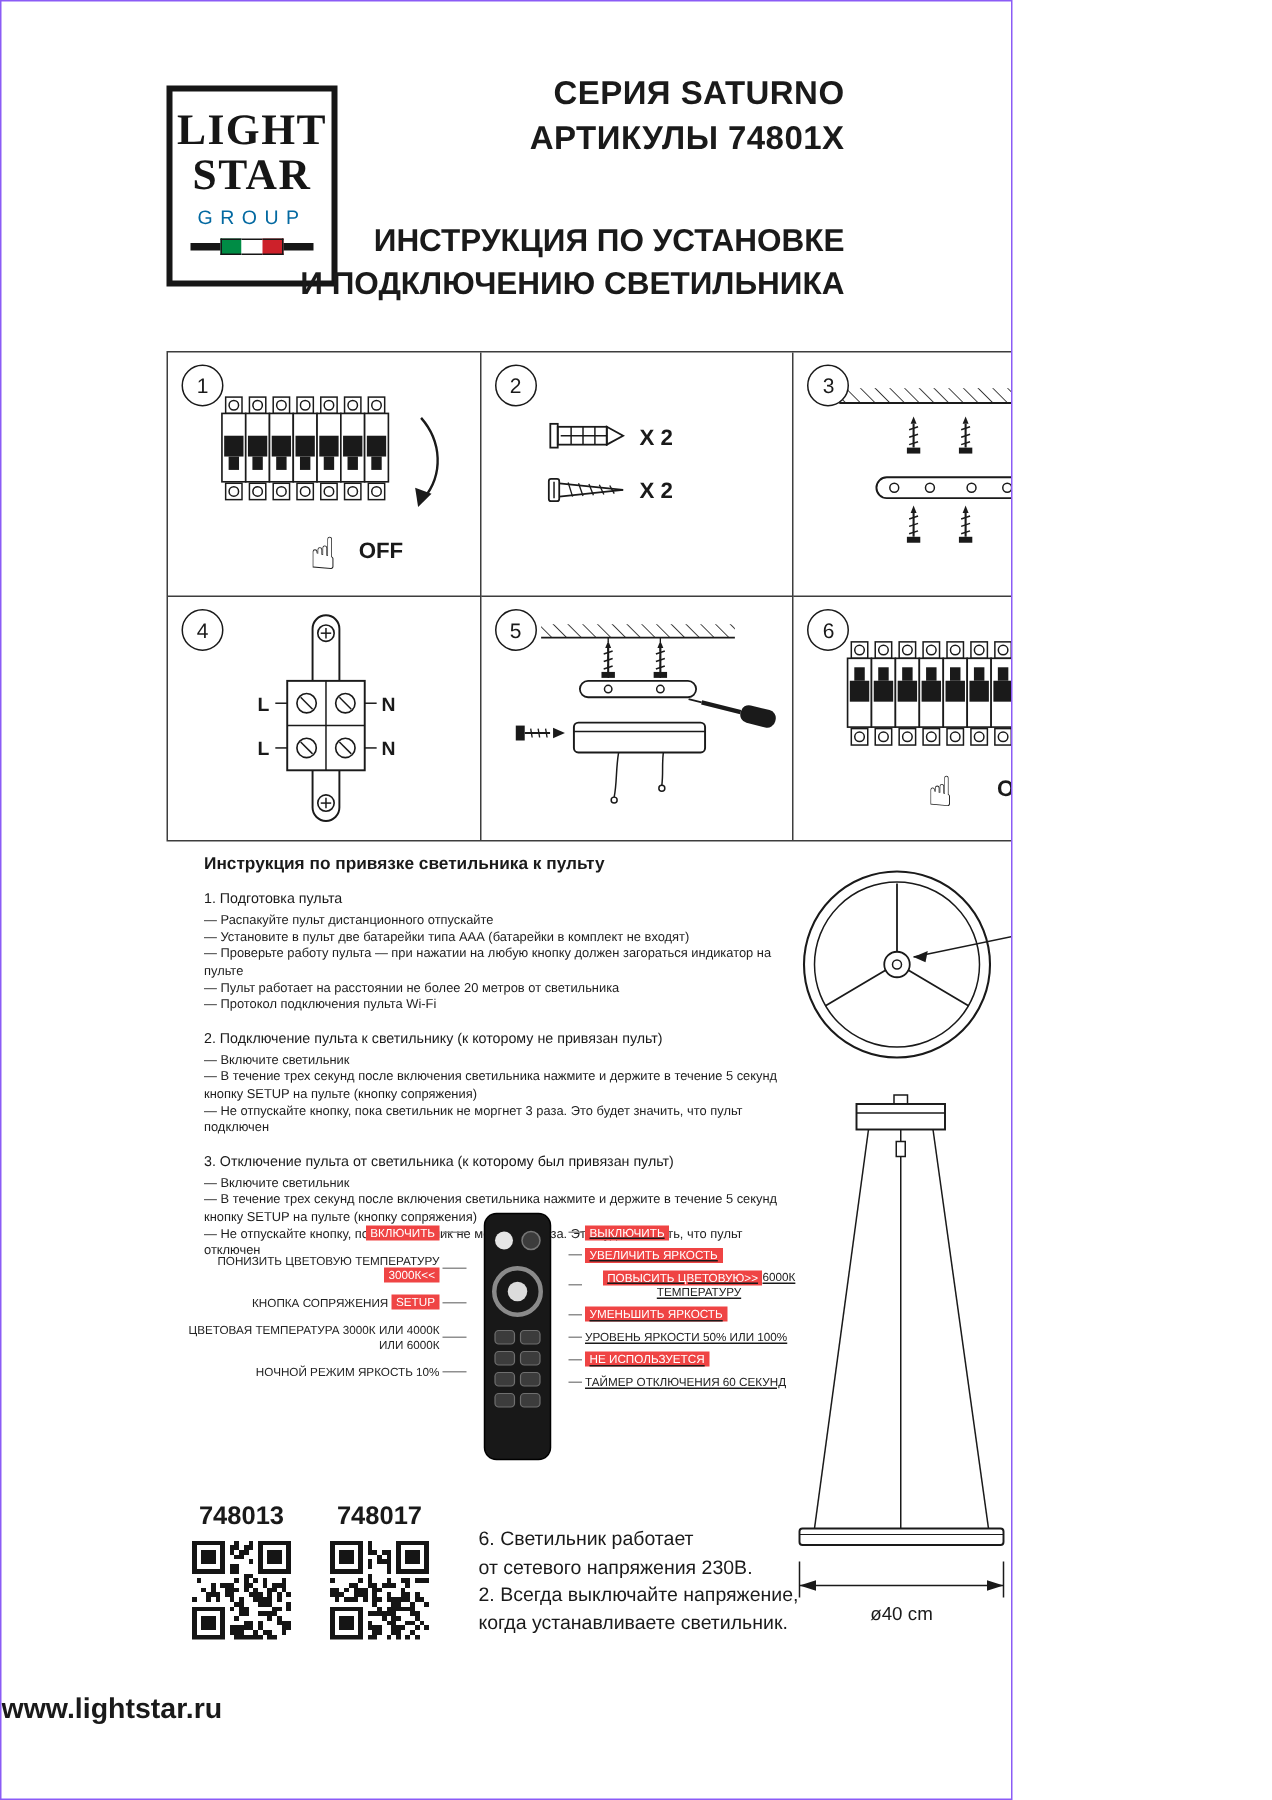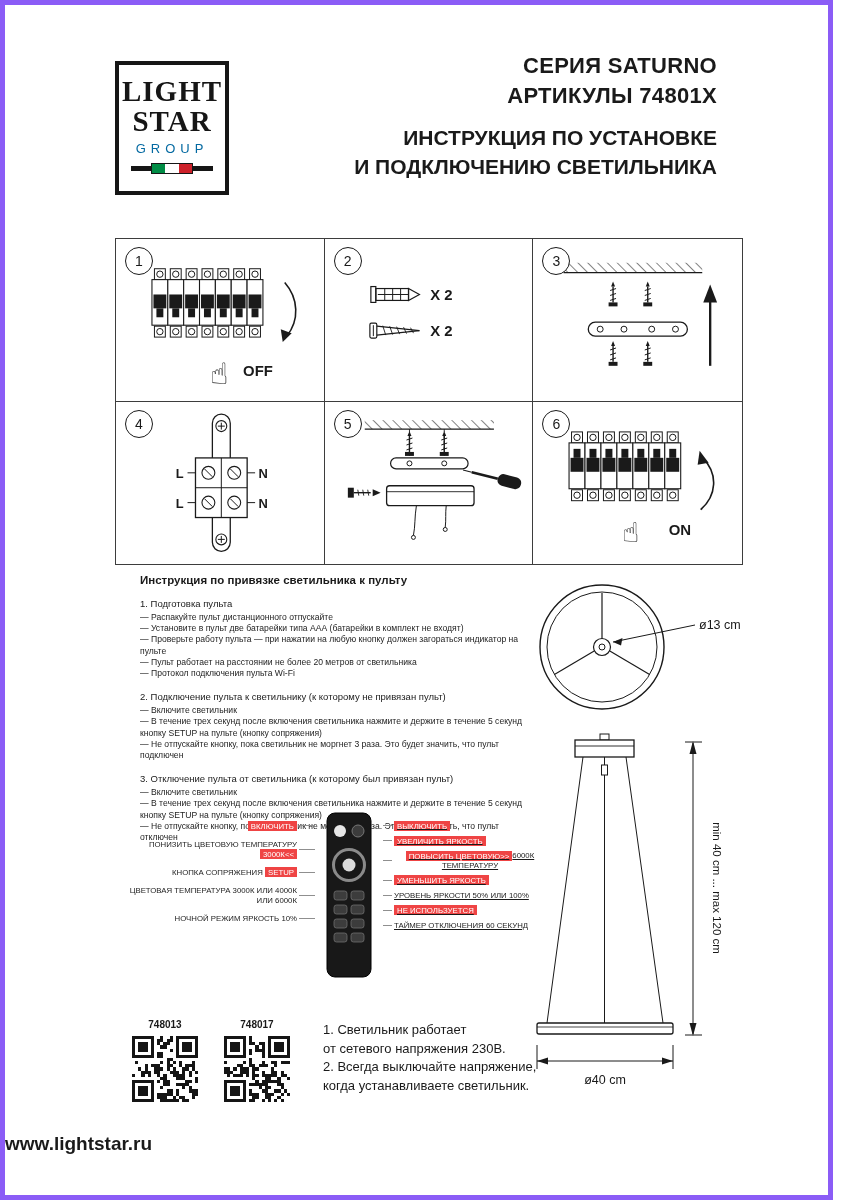--- a/index.html
+++ b/index.html
@@ -1,36 +1,36 @@
 <!DOCTYPE html>
 <html><head>
 <meta charset="utf-8">
 <style>
   * { margin:0; padding:0; box-sizing:border-box; }
   html,body { background:#ffffff; }
   .page {
-    position:relative; width:833px; height:1200px; background:#fff;
+    position:relative; width:675px; height:1200px; background:#fff;
     font-family:"Liberation Sans", sans-serif; color:#1a1a1a;
-    overflow:hidden; border:5px solid #8b5cf6;
+    overflow:hidden; border:1px solid #8b5cf6;
   }
   
   .logo-box { position:absolute; left:110px; top:56px; width:114px; height:134px;
     border:4px solid #161616; display:flex; flex-direction:column; align-items:center; padding-top:11px; }
   .logo-word { font-family:"Liberation Serif", serif; font-weight:700; font-size:29px; line-height:30px; letter-spacing:1px; color:#161616; }
   .logo-group { font-size:13px; letter-spacing:5px; margin-top:5px; color:#0369a1; }
   .logo-flag { display:flex; align-items:center; width:82px; margin-top:7px; }
   .logo-flag .bar { height:5px; background:#161616; flex:1; }
   .logo-flag .f { width:14px; height:11px; border-top:1px solid #161616; border-bottom:1px solid #161616; }
   .f.green { background:#008c45; border-left:1px solid #161616; }
   .f.white { background:#ffffff; }
   .f.red { background:#cd212a; border-right:1px solid #161616; }
   
   .hdr { position:absolute; right:111px; top:46px; text-align:right; }
   .hdr-series { font-size:22px; font-weight:700; line-height:30px; letter-spacing:.3px; }
-  .hdr-title { font-size:21px; font-weight:700; line-height:29px; margin-top:12px; }
+  .hdr-title { font-size:21px; font-weight:700; line-height:29px; margin-top:39px; }
   
   .grid { position:absolute; left:110px; top:233px; width:628px; height:327px;
     display:grid; grid-template-columns:1fr 1fr 1fr; grid-template-rows:1fr 1fr; border:1.2px solid #3d3d3d; }
   .cell { position:relative; border-right:1px solid #3d3d3d; border-bottom:1px solid #3d3d3d; }
   .cell:nth-child(3n) { border-right:none; }
   .cell:nth-child(n+4) { border-bottom:none; }
   .cell svg { position:absolute; inset:0; width:100%; height:100%; }
   .step-num { position:absolute; left:9px; top:8px; width:28px; height:28px; border:1.4px solid #1a1a1a;
     border-radius:50%; display:flex; align-items:center; justify-content:center; font-size:14px; background:#fff; }
   svg text { font-family:"Liberation Sans", sans-serif; fill:#1a1a1a; }
@@ -49,21 +49,21 @@
   .remote-col.left  .remote-text { text-align:right; max-width:168px; }
   .remote-col.right .remote-text { text-align:center; max-width:152px;text-decoration:underline; }
   .remote-line { width:16px; border-top:1px solid #8f8f8f; margin:0 2px; flex:0 0 auto; }
   .remote-col.right .remote-line { width:9px; }
   .seg { color:#222; }
   .seg.dark { background:#ef4444; color:#fff; padding:0.5px 3px; }
   .remote-svg { width:64px; height:178px; flex:0 0 64px; }
   
   .qr-area { position:absolute; left:127px; top:1000px; display:flex; gap:26px; }
   .qr-block { display:flex; flex-direction:column; align-items:center; gap:6px; }
-  .qr-label { font-size:10px; font-weight:700;margin-top:14px; }
+  .qr-label { font-size:17px; font-weight:700; }
   .qr-svg { width:66px; height:66px; shape-rendering:crispEdges; }
   .notes { position:absolute; left:318px; top:1016px; font-size:13px; line-height:18.5px; }
   
   .lamp-top  { position:absolute; left:512px; top:570px; width:236px; height:148px; }
   .lamp-side { position:absolute; left:512px; top:722px; width:250px; height:368px; }
   
   .footer { position:absolute; left:0; top:1128px; width:100%; font-size:19px; font-weight:700; }
 </style>
 </head>
 <body>
@@ -718,21 +718,21 @@
           <rect x="0" y="42" width="21" height="3" fill="#151515"></rect>
           <rect x="0" y="60" width="21" height="3" fill="#151515"></rect>
           <rect x="0" y="45" width="3" height="15" fill="#151515"></rect>
           <rect x="18" y="45" width="3" height="15" fill="#151515"></rect>
           <rect x="6" y="48" width="9" height="9" fill="#151515"></rect>
         </svg>
     </div>
   </div>
 
   <div class="notes">
-    <div>1. Светильник работает</div>
+    <div>6. Светильник работает</div>
     <div>от сетевого напряжения 230В.</div>
     <div>2. Всегда выключайте напряжение,</div>
     <div>когда устанавливаете светильник.</div>
   </div>
 
   <svg class="lamp-top" viewBox="0 0 236 148">
     <circle cx="85" cy="72" r="62" fill="none" stroke="#1a1a1a" stroke-width="1.4"></circle>
     <circle cx="85" cy="72" r="55" fill="none" stroke="#1a1a1a" stroke-width="1"></circle>
     <circle cx="85" cy="72" r="8.5" fill="none" stroke="#1a1a1a" stroke-width="1.2"></circle>
     <circle cx="85" cy="72" r="3" fill="none" stroke="#1a1a1a" stroke-width="1"></circle>

